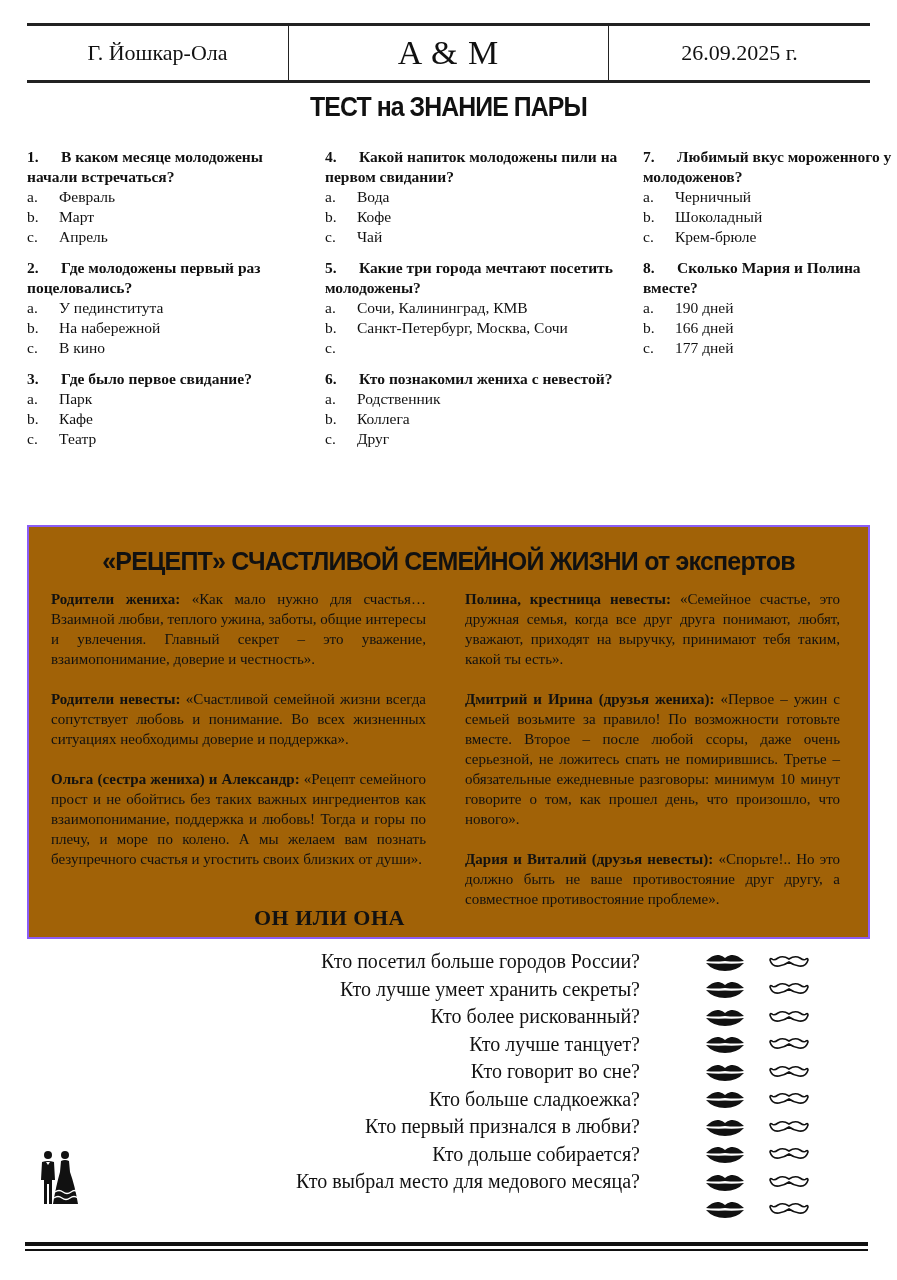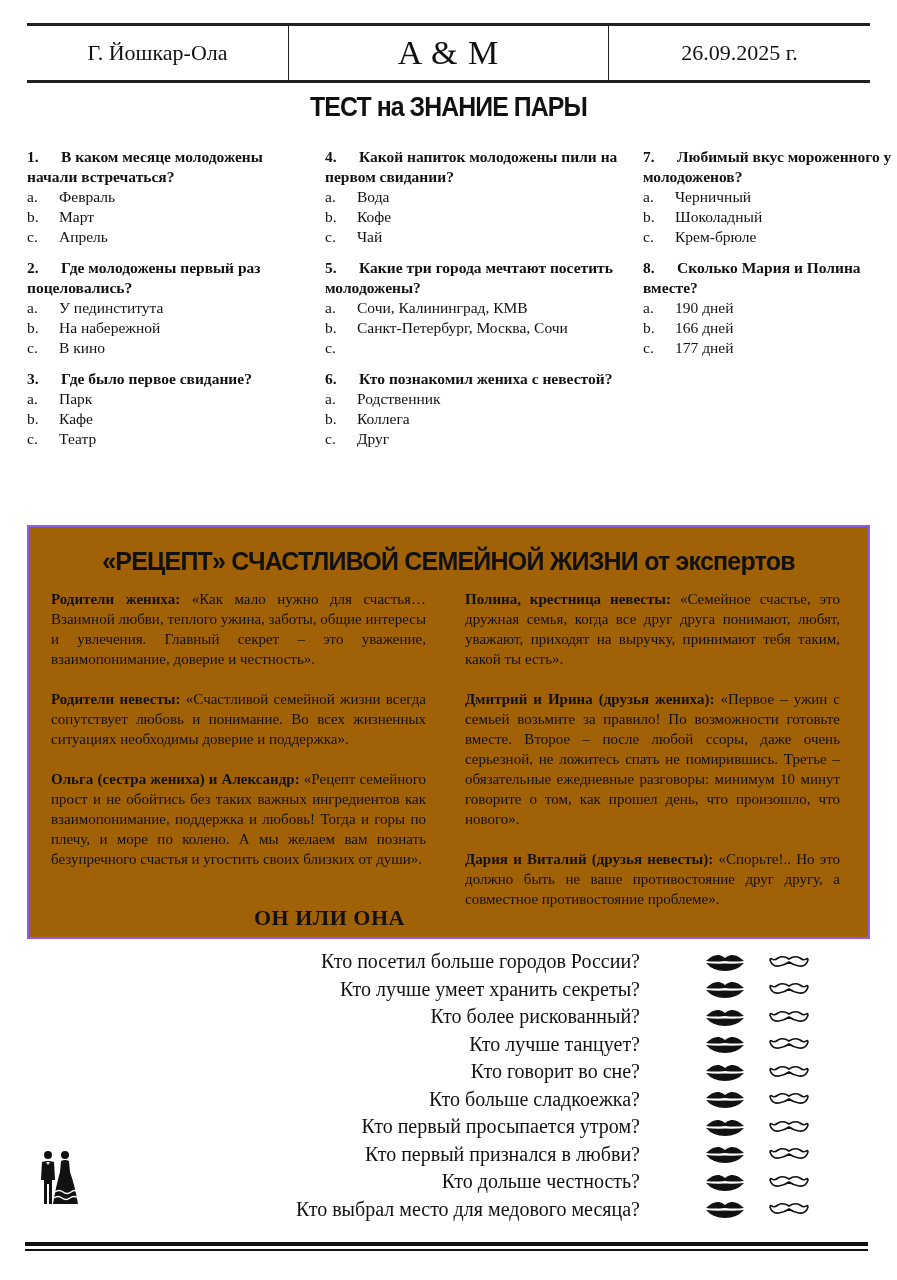--- a/index.html
+++ b/index.html
@@ -213,23 +213,22 @@
 </div>
 
 <div class="hs-title">ОН ИЛИ ОНА</div>
 <div class="hs-list">
     <div class="hs-row">Кто посетил больше городов России?</div>
     <div class="hs-row">Кто лучше умеет хранить секреты?</div>
     <div class="hs-row">Кто более рискованный?</div>
     <div class="hs-row">Кто лучше танцует?</div>
     <div class="hs-row">Кто говорит во сне?</div>
     <div class="hs-row">Кто больше сладкоежка?</div>
-    <div class="hs-row">Кто первый просыпается утром?</div>
     <div class="hs-row">Кто первый признался в любви?</div>
-    <div class="hs-row">Кто дольше честность?</div>
+    <div class="hs-row">Кто дольше собирается?</div>
     <div class="hs-row">Кто выбрал место для медового месяца?</div>
   </div>
 <div class="icons-col">
     <div class="icon-row">
       <svg class="lips" viewBox="0 0 40 20">
         <path d="M1 9 Q8 2 14 3 Q18 4 20 6 Q22 4 26 3 Q32 2 39 9 Q30 10 20 9 Q10 10 1 9 Z" fill="#111"></path>
         <path d="M1 11 Q10 12 20 11.5 Q30 12 39 11 Q32 19 20 19 Q8 19 1 11 Z" fill="#111"></path>
       </svg>
       <svg class="stache" viewBox="0 0 40 16">
         <path d="M20 5 Q14 1 9 4 Q5 7 3 5 Q1 4 1 6 Q3 13 10 12 Q16 11 20 8 Q24 11 30 12 Q37 13 39 6 Q39 4 37 5 Q35 7 31 4 Q26 1 20 5 Z" fill="none" stroke="#111" stroke-width="1.6"></path>

